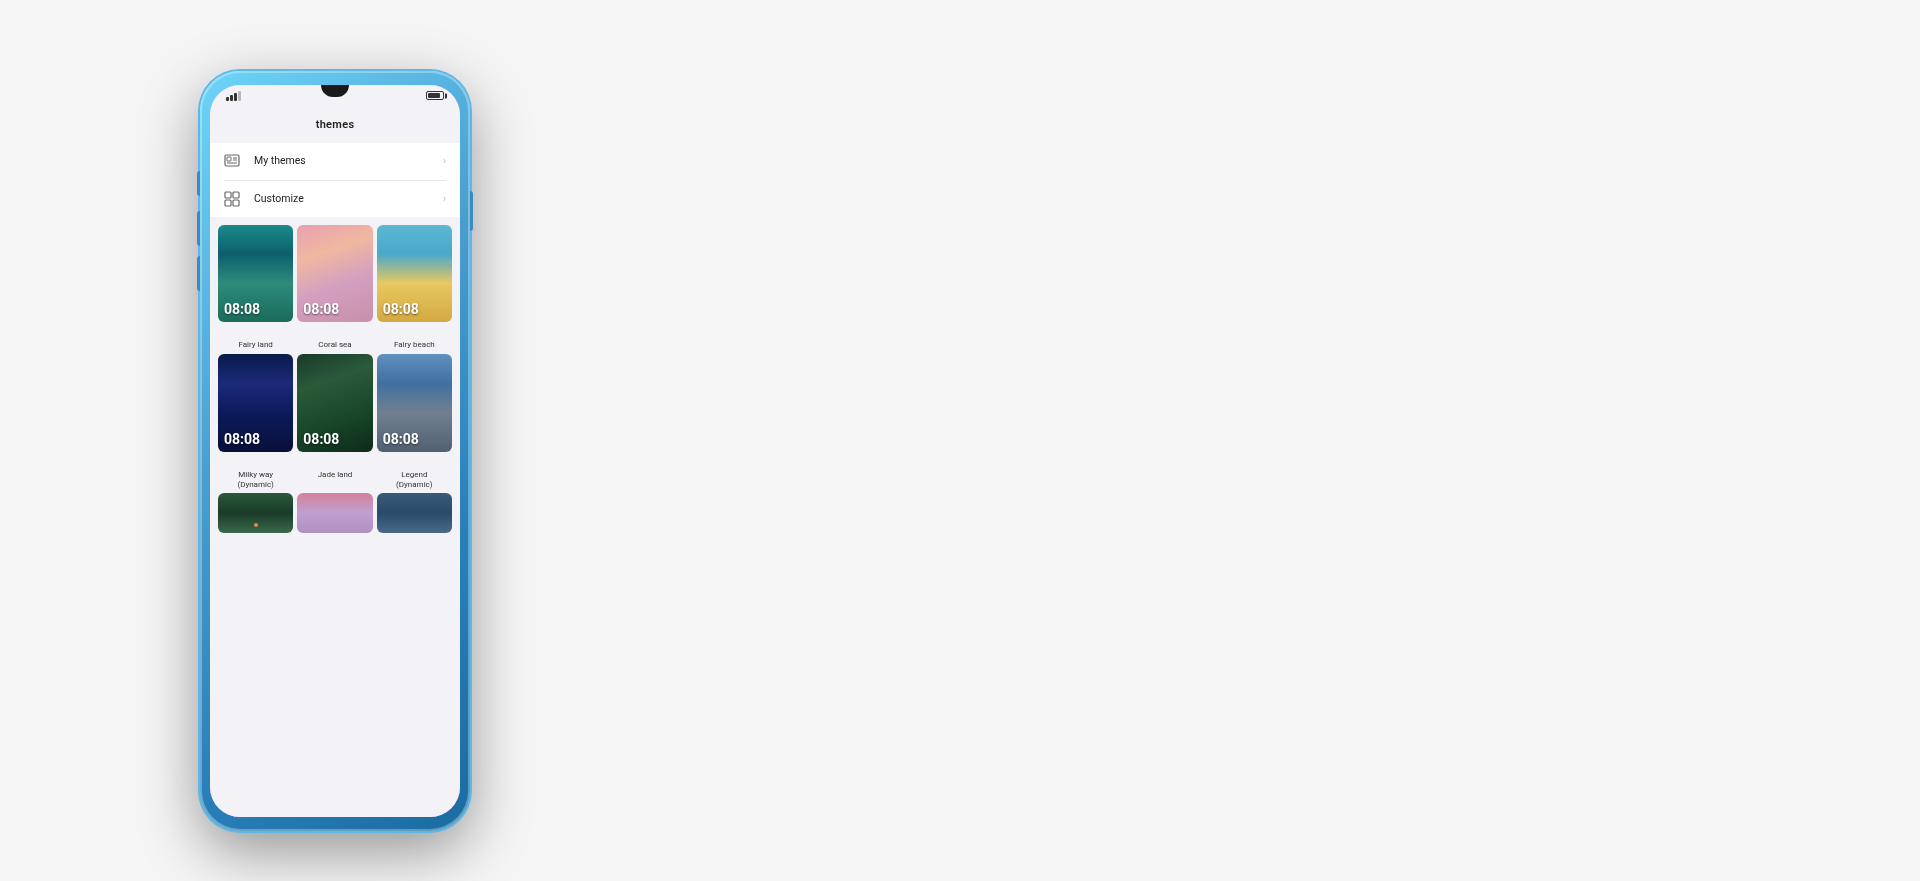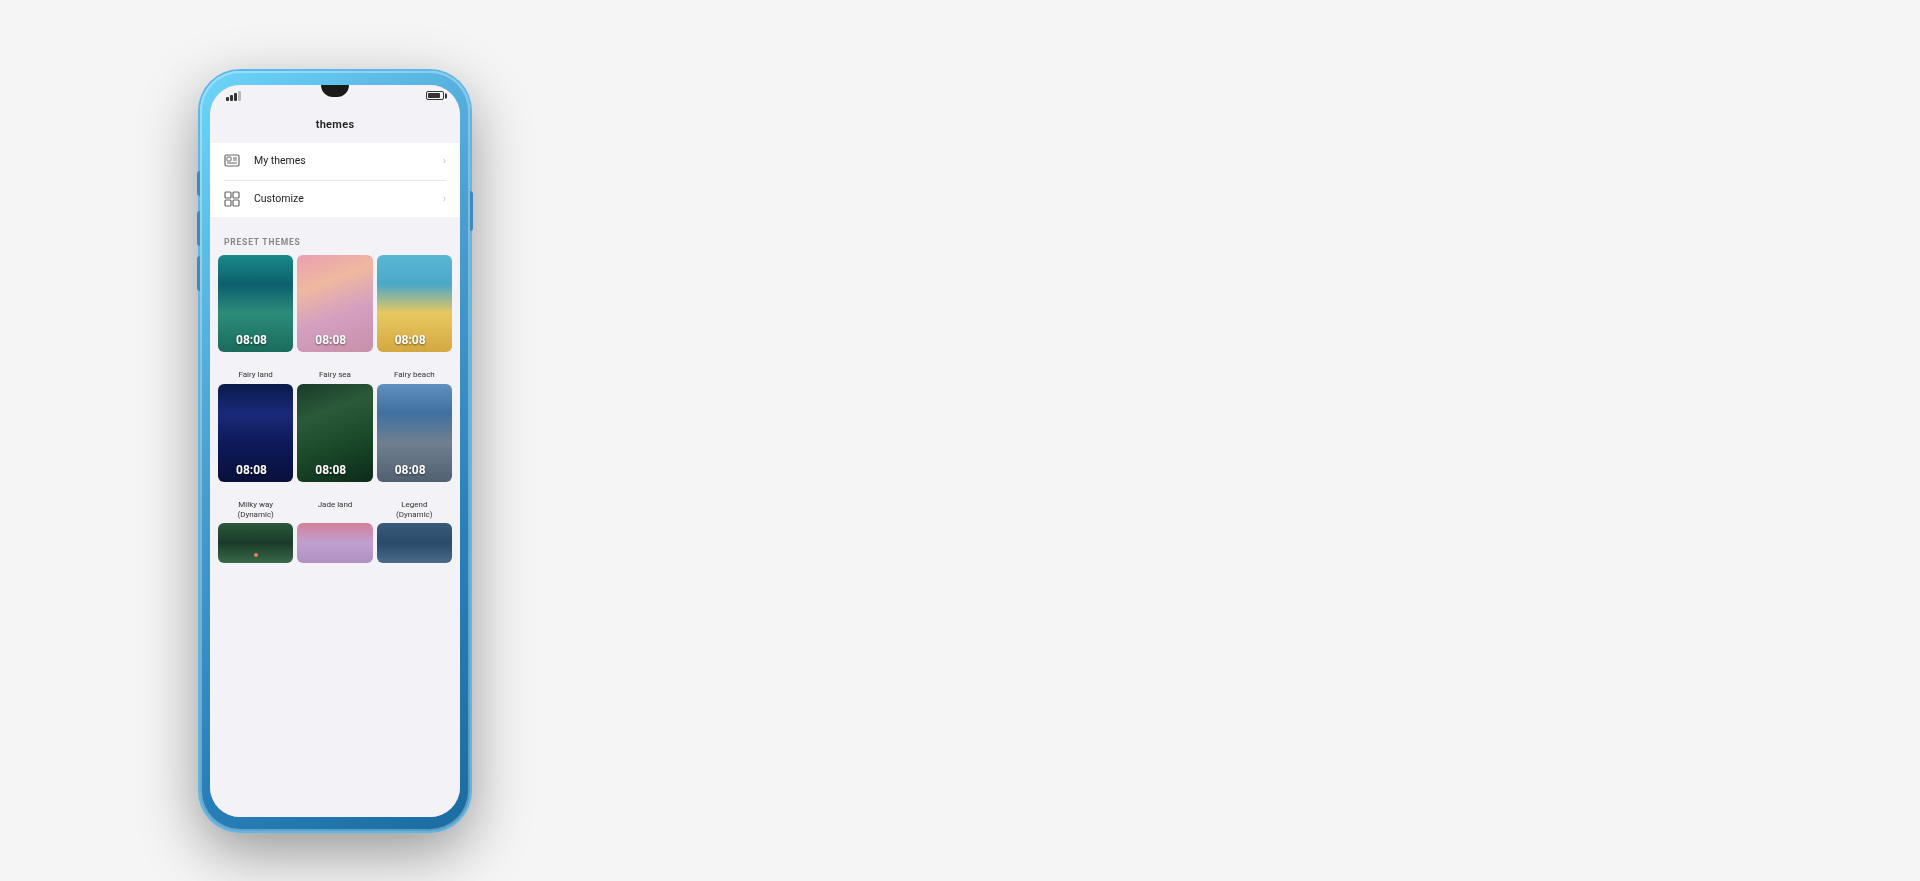--- a/index.html
+++ b/index.html
@@ -211,22 +211,22 @@
       width: 100%;
       padding-bottom: 130%;
       position: relative;
       border-radius: 6px;
       overflow: hidden;
     }
 
     .theme-time {
       position: absolute;
       bottom: 5px;
-      left: 18px;
-      font-size: 12px;
+      left: 6px;
+      font-size: 14px;
       font-weight: 700;
       color: #fff;
       text-shadow: 0 1px 2px rgba(0,0,0,0.5);
       z-index: 2;
     }
 
     .theme-name {
       font-size: 8px;
       color: #333;
       text-align: center;
@@ -405,36 +405,35 @@
               <rect x="9" y="1" width="6" height="6" rx="1" stroke="#666" stroke-width="1.2" fill="none"></rect>
               <rect x="1" y="9" width="6" height="6" rx="1" stroke="#666" stroke-width="1.2" fill="none"></rect>
               <rect x="9" y="9" width="6" height="6" rx="1" stroke="#666" stroke-width="1.2" fill="none"></rect>
             </svg>
             <span class="menu-label">Customize</span>
           </div>
           <span class="chevron">›</span>
         </div>
       </div>
 
-      <div class="section-header">PRESET THEMES</div>
 
       <div class="theme-grid">
 
         <div class="theme-item">
           <div class="theme-thumbnail theme-fairy-land">
             <span class="theme-time">08:08</span>
           </div>
           <div class="theme-name">Fairy land</div>
         </div>
 
         <div class="theme-item">
           <div class="theme-thumbnail theme-coral-sea">
             <span class="theme-time">08:08</span>
           </div>
-          <div class="theme-name">Fairy sea</div>
+          <div class="theme-name">Coral sea</div>
         </div>
 
         <div class="theme-item">
           <div class="theme-thumbnail theme-virid-beach">
             <span class="theme-time">08:08</span>
           </div>
           <div class="theme-name">Fairy beach</div>
         </div>
 
         <div class="theme-item">

